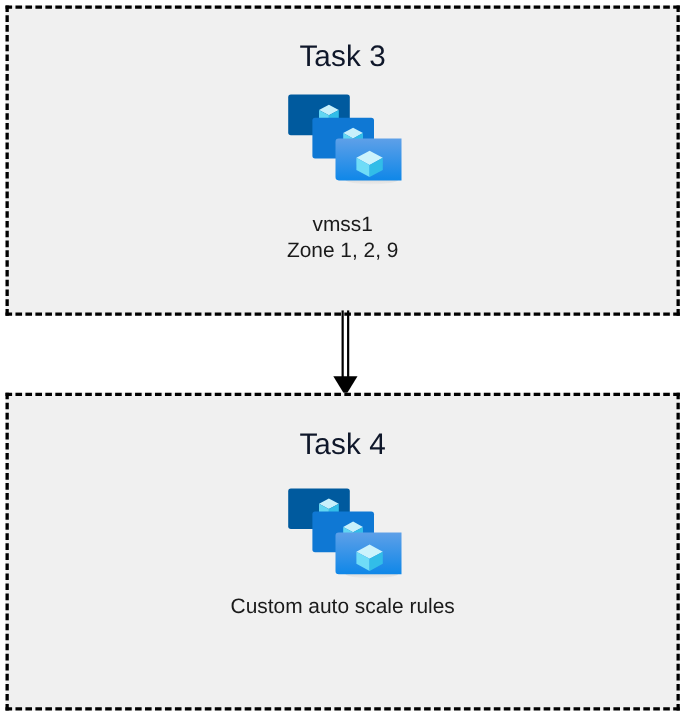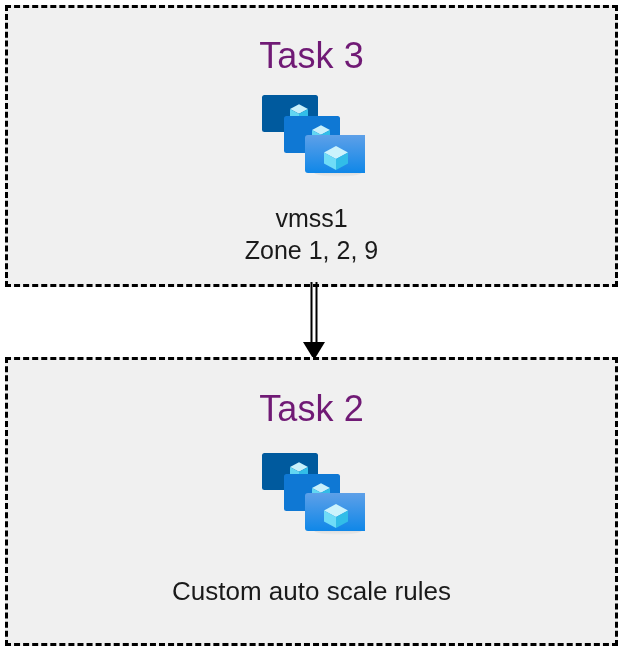--- a/index.html
+++ b/index.html
@@ -41,49 +41,49 @@
     height: 282px;
   }
   #task-box-4 {
     left: 5px;
     top: 357px;
     width: 613px;
     height: 289px;
   }
 
   .task-title {
-    color: #701a75;
-    font-size: 36px;
+    color: #0f172a;
+    font-size: 27px;
     font-weight: 400;
     letter-spacing: 0.1px;
     line-height: 1;
     text-align: center;
     white-space: nowrap;
   }
   #task-box-3 .task-title { margin-top: 30px; }
   #task-box-4 .task-title { margin-top: 31px; }
 
   
   .vmss-icon {
     display: block;
   }
   #task-box-3 .icon-wrap { margin-top: 17px; }
   #task-box-4 .icon-wrap { margin-top: 22px; }
 
   
   .caption {
     color: #1a1a1a;
-    font-size: 25px;
+    font-size: 19px;
     font-weight: 400;
     line-height: 1.28;
     text-align: center;
     white-space: pre;
   }
   #task-box-3 .caption { margin-top: 11px; }
-  #task-box-4 .caption { margin-top: 26px; font-size: 26px; }
+  #task-box-4 .caption { font-size: 19px; }
 
   
   .connector {
     position: absolute;
     left: 295px;
     top: 282px;
     width: 38px;
     height: 80px;
     pointer-events: none;
   }
@@ -148,21 +148,21 @@
   <svg class="connector" viewBox="0 0 38 80" aria-hidden="true">
 
     <line x1="16.5" y1="0" x2="16.5" y2="66" stroke="#000000" stroke-width="2"></line>
     <line x1="21.5" y1="0" x2="21.5" y2="66" stroke="#000000" stroke-width="2"></line>
 
     <polygon points="19,78 8,60 30,60" fill="#000000"></polygon>
   </svg>
 
   <div class="task-box" id="task-box-4">
 
-    <div class="task-title">Task 2</div>
+    <div class="task-title">Task 4</div>
 
     <div class="icon-wrap">
       <svg class="vmss-icon" width="106" height="100" viewBox="0 0 106 100" aria-hidden="true">
         <defs>
           <linearGradient id="frontScreen4" x1="0" y1="0" x2="0" y2="1">
             <stop offset="0" stop-color="#5ea0e8"></stop>
             <stop offset="1" stop-color="#0f87e8"></stop>
           </linearGradient>
           <linearGradient id="standGrad4" x1="0" y1="0" x2="0" y2="1">
             <stop offset="0" stop-color="#8a8a8a"></stop>

